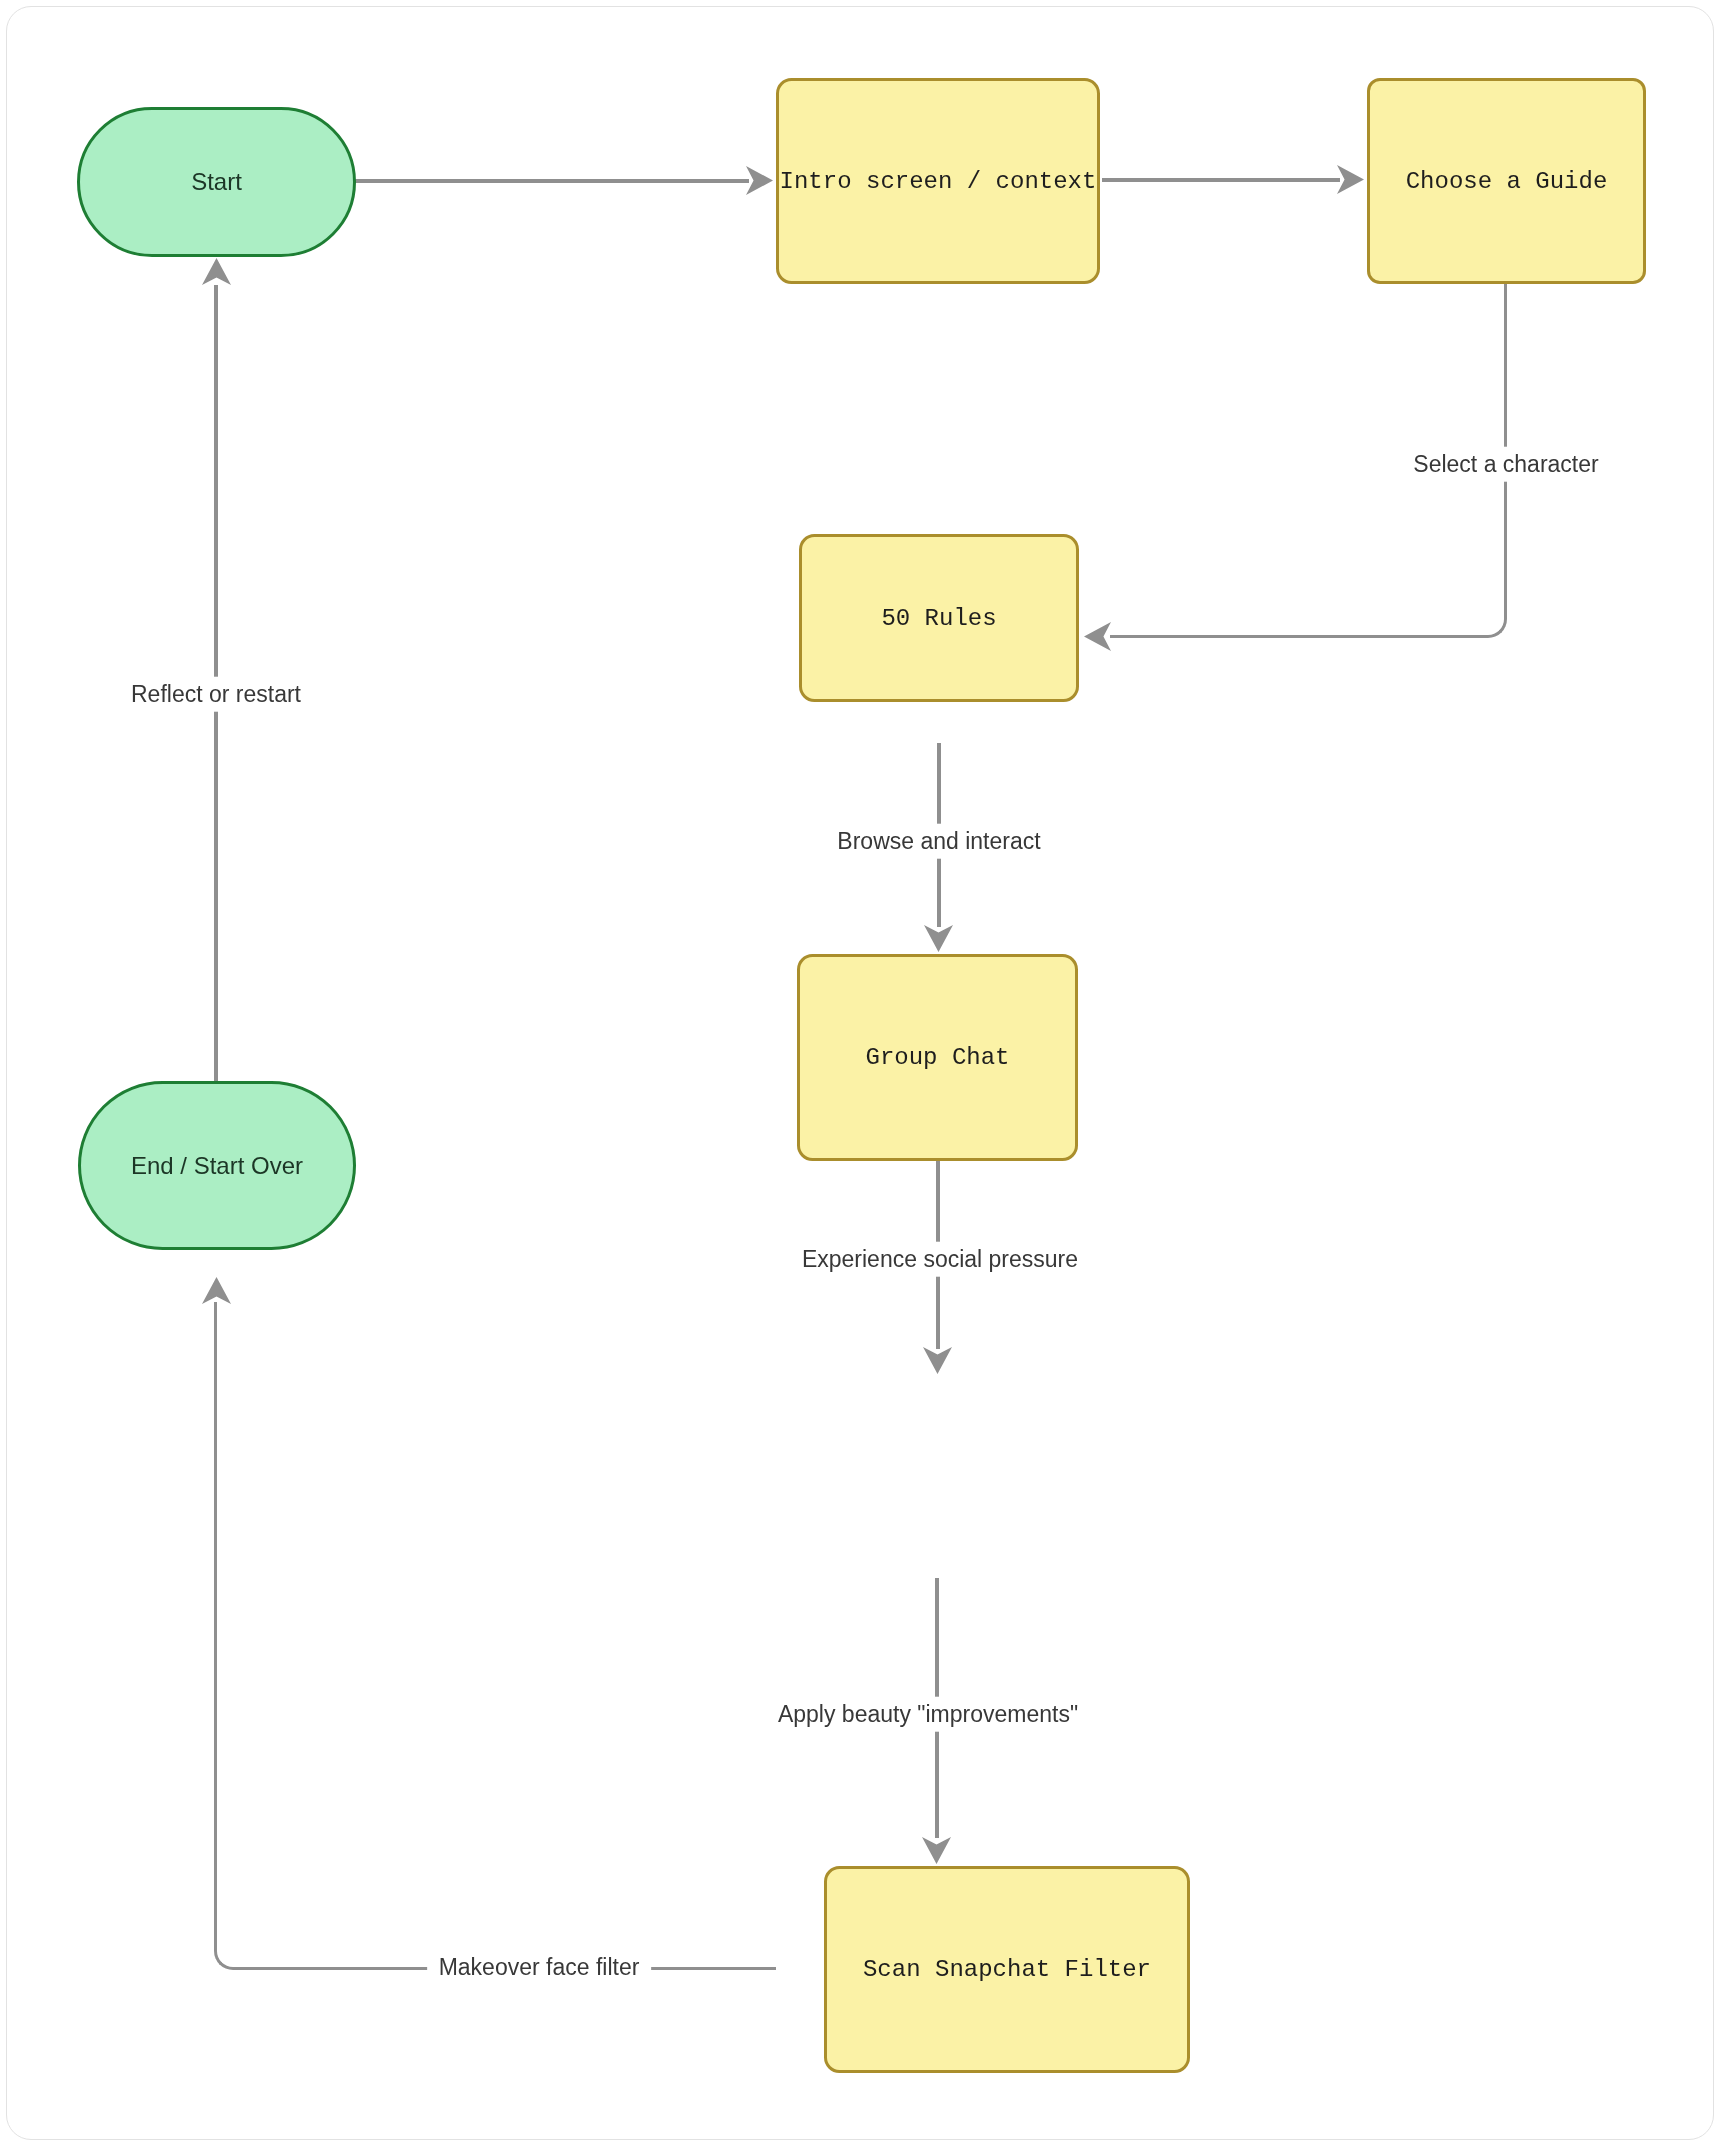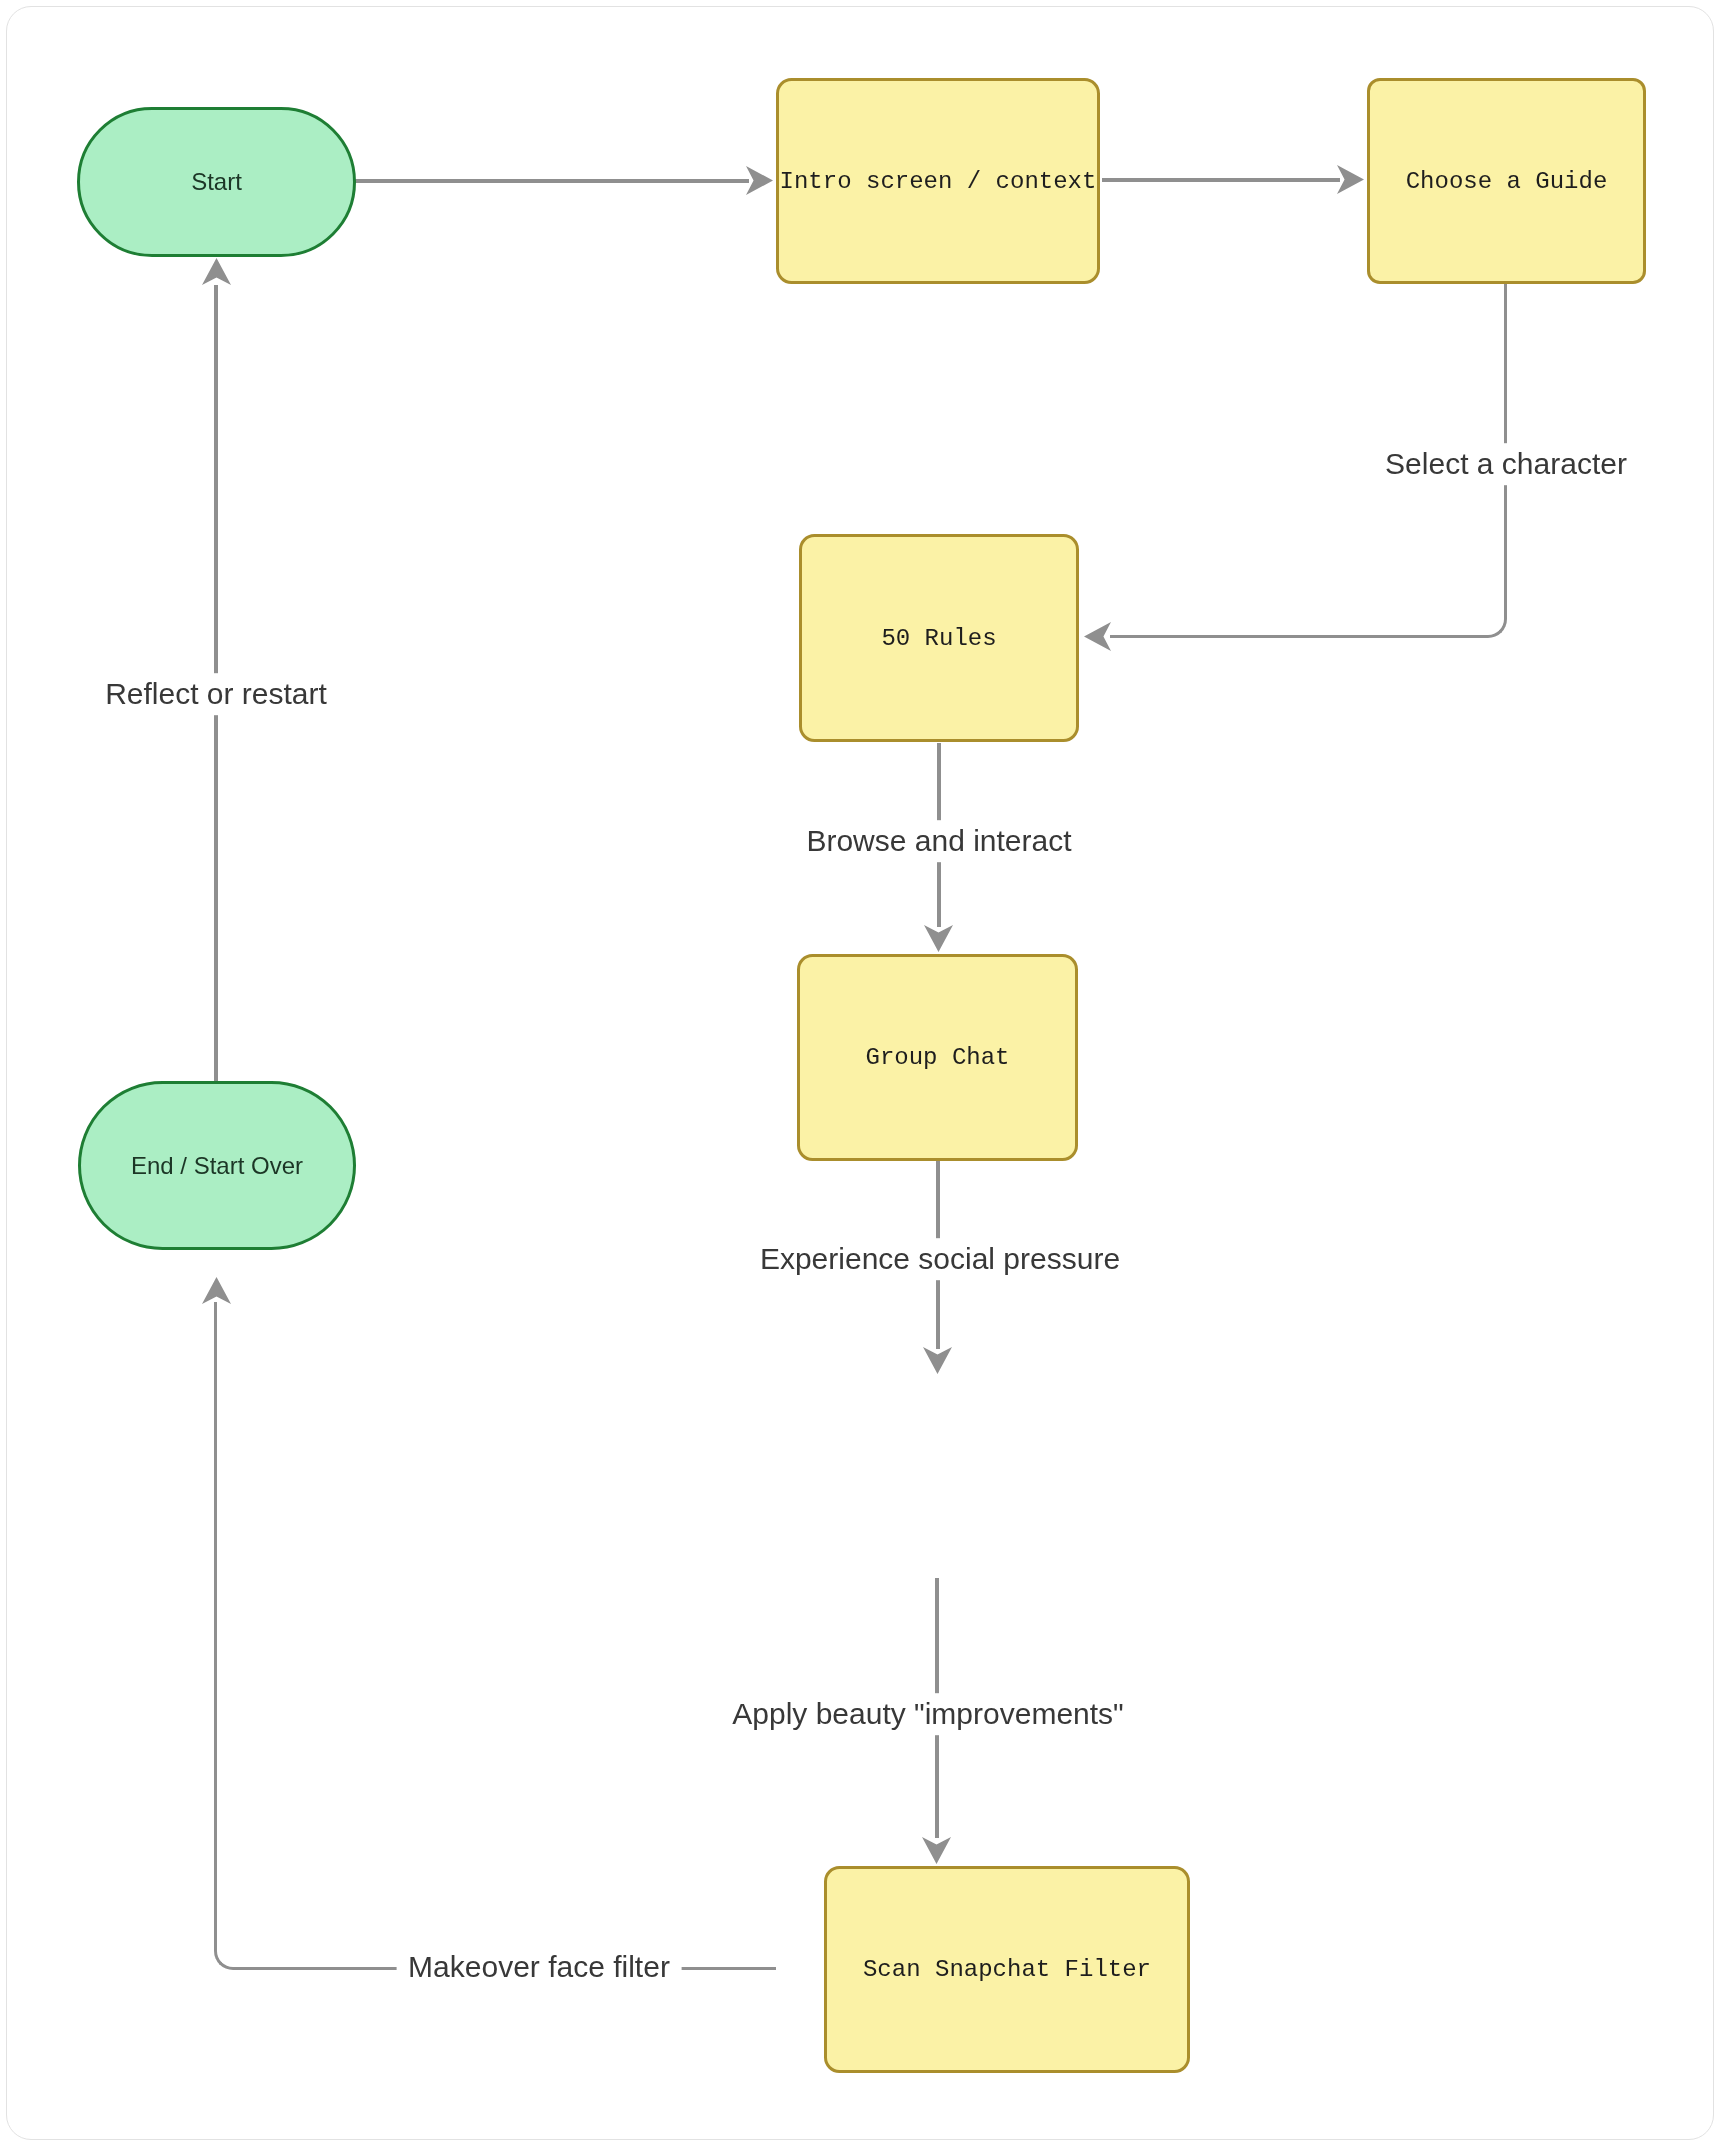--- a/index.html
+++ b/index.html
@@ -56,29 +56,29 @@
     clip-path:polygon(0% 0%, 50% 28%, 100% 0%, 50% 100%);
   }
   .ah-up{transform:rotate(180deg);}
   .ah-right{transform:rotate(-90deg);}
   .ah-left{transform:rotate(90deg);}
   .edge-label{
     position:absolute;
     transform:translate(-50%,-50%);
     background:#ffffff;
     padding:3.8px 11.5px;
-    font-size:30px;
+    font-size:23px;
     color:var(--edge-label-color);
     white-space:nowrap;
   }
   
   #n-start   {left:77px;  top:107px;  width:279px; height:150px;}
   #n-intro   {left:776px; top:78px;   width:324px; height:206px;}
   #n-choose  {left:1367px;top:78px;   width:279px; height:206px;border-radius:13px;}
-  #n-rules   {left:799px; top:534px;  width:280px; height:208px;}
+  #n-rules   {left:799px; top:534px;  width:280px; height:168px;}
   #n-group   {left:797px; top:954px;  width:281px; height:207px;}
   #n-makeover{left:778px; top:1376px; width:317px; height:203px;}
   #n-scan    {left:776px; top:1866px; width:366px; height:207px;margin-left:48px;}
   #n-end     {left:78px;  top:1081px; width:278px; height:169px;}
   
   #l-start-intro {left:355px; top:179px; width:394px; height:3.8px;}
   #a-start-intro {left:745px; top:167px;}
   #l-intro-choose{left:1102px;top:178px; width:238px; height:3.8px;}
   #a-intro-choose{left:1336px;top:166px;}
   #l-choose-rules{left:1110px;top:283px; width:397px; height:355px;}

